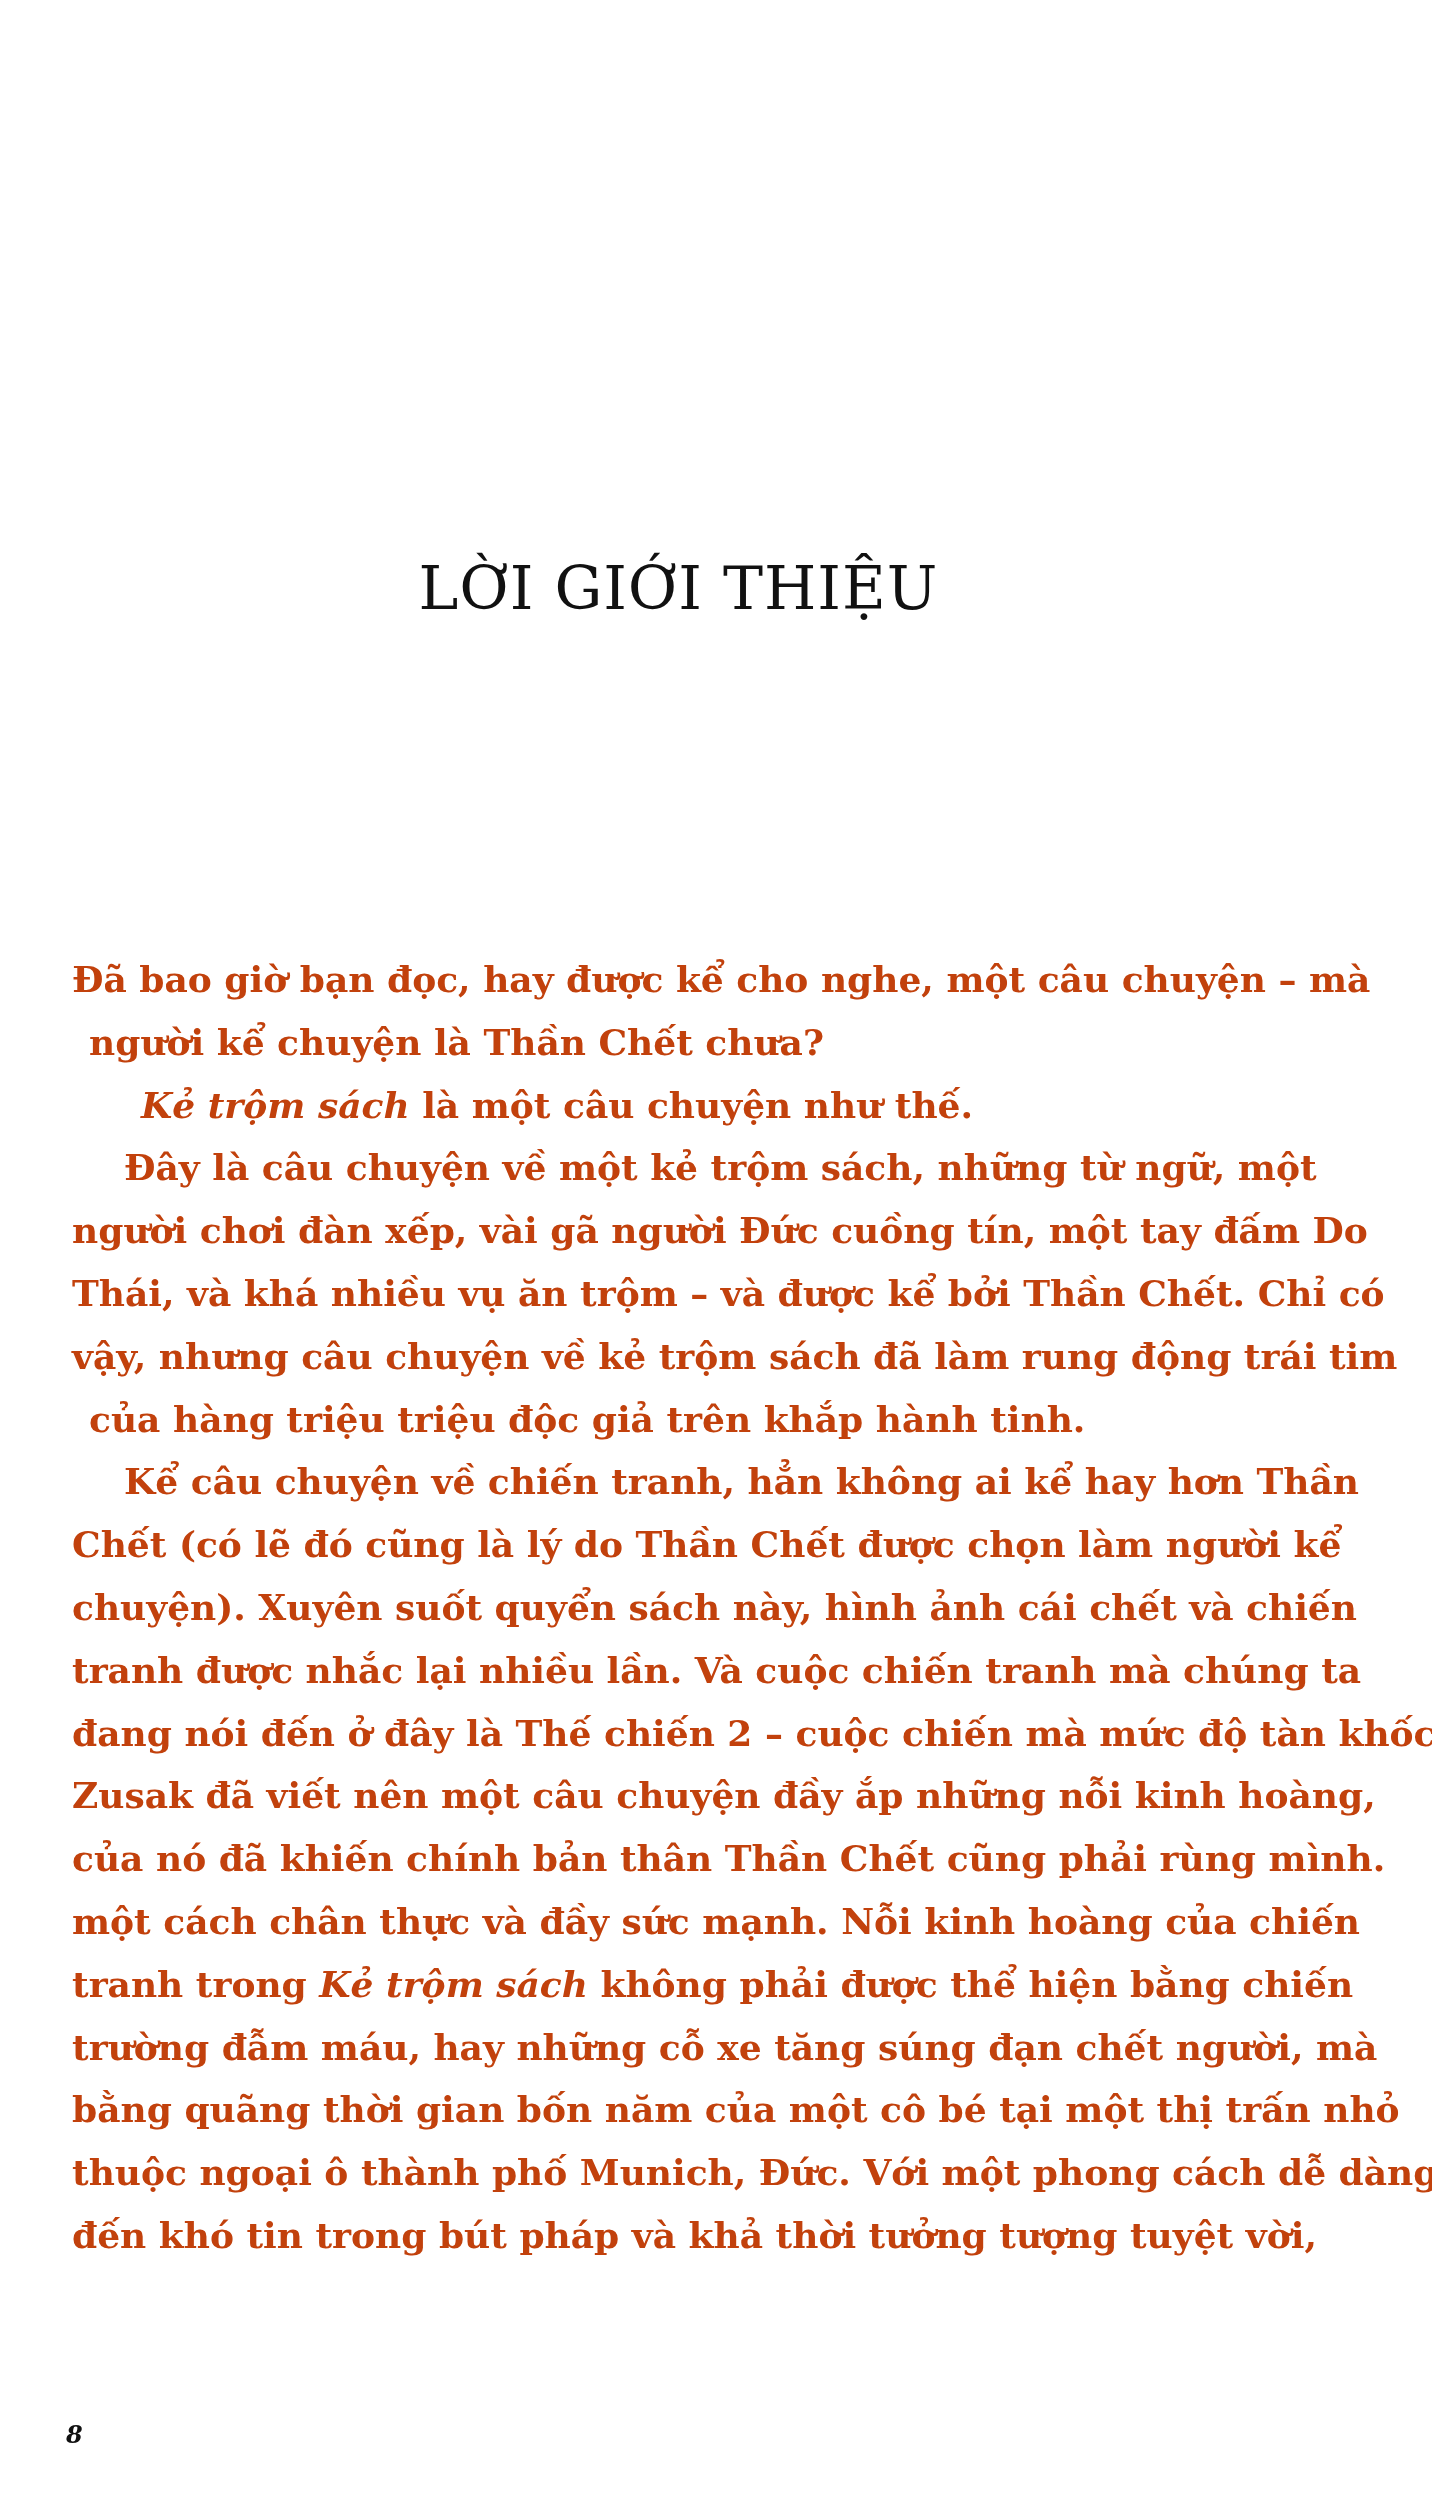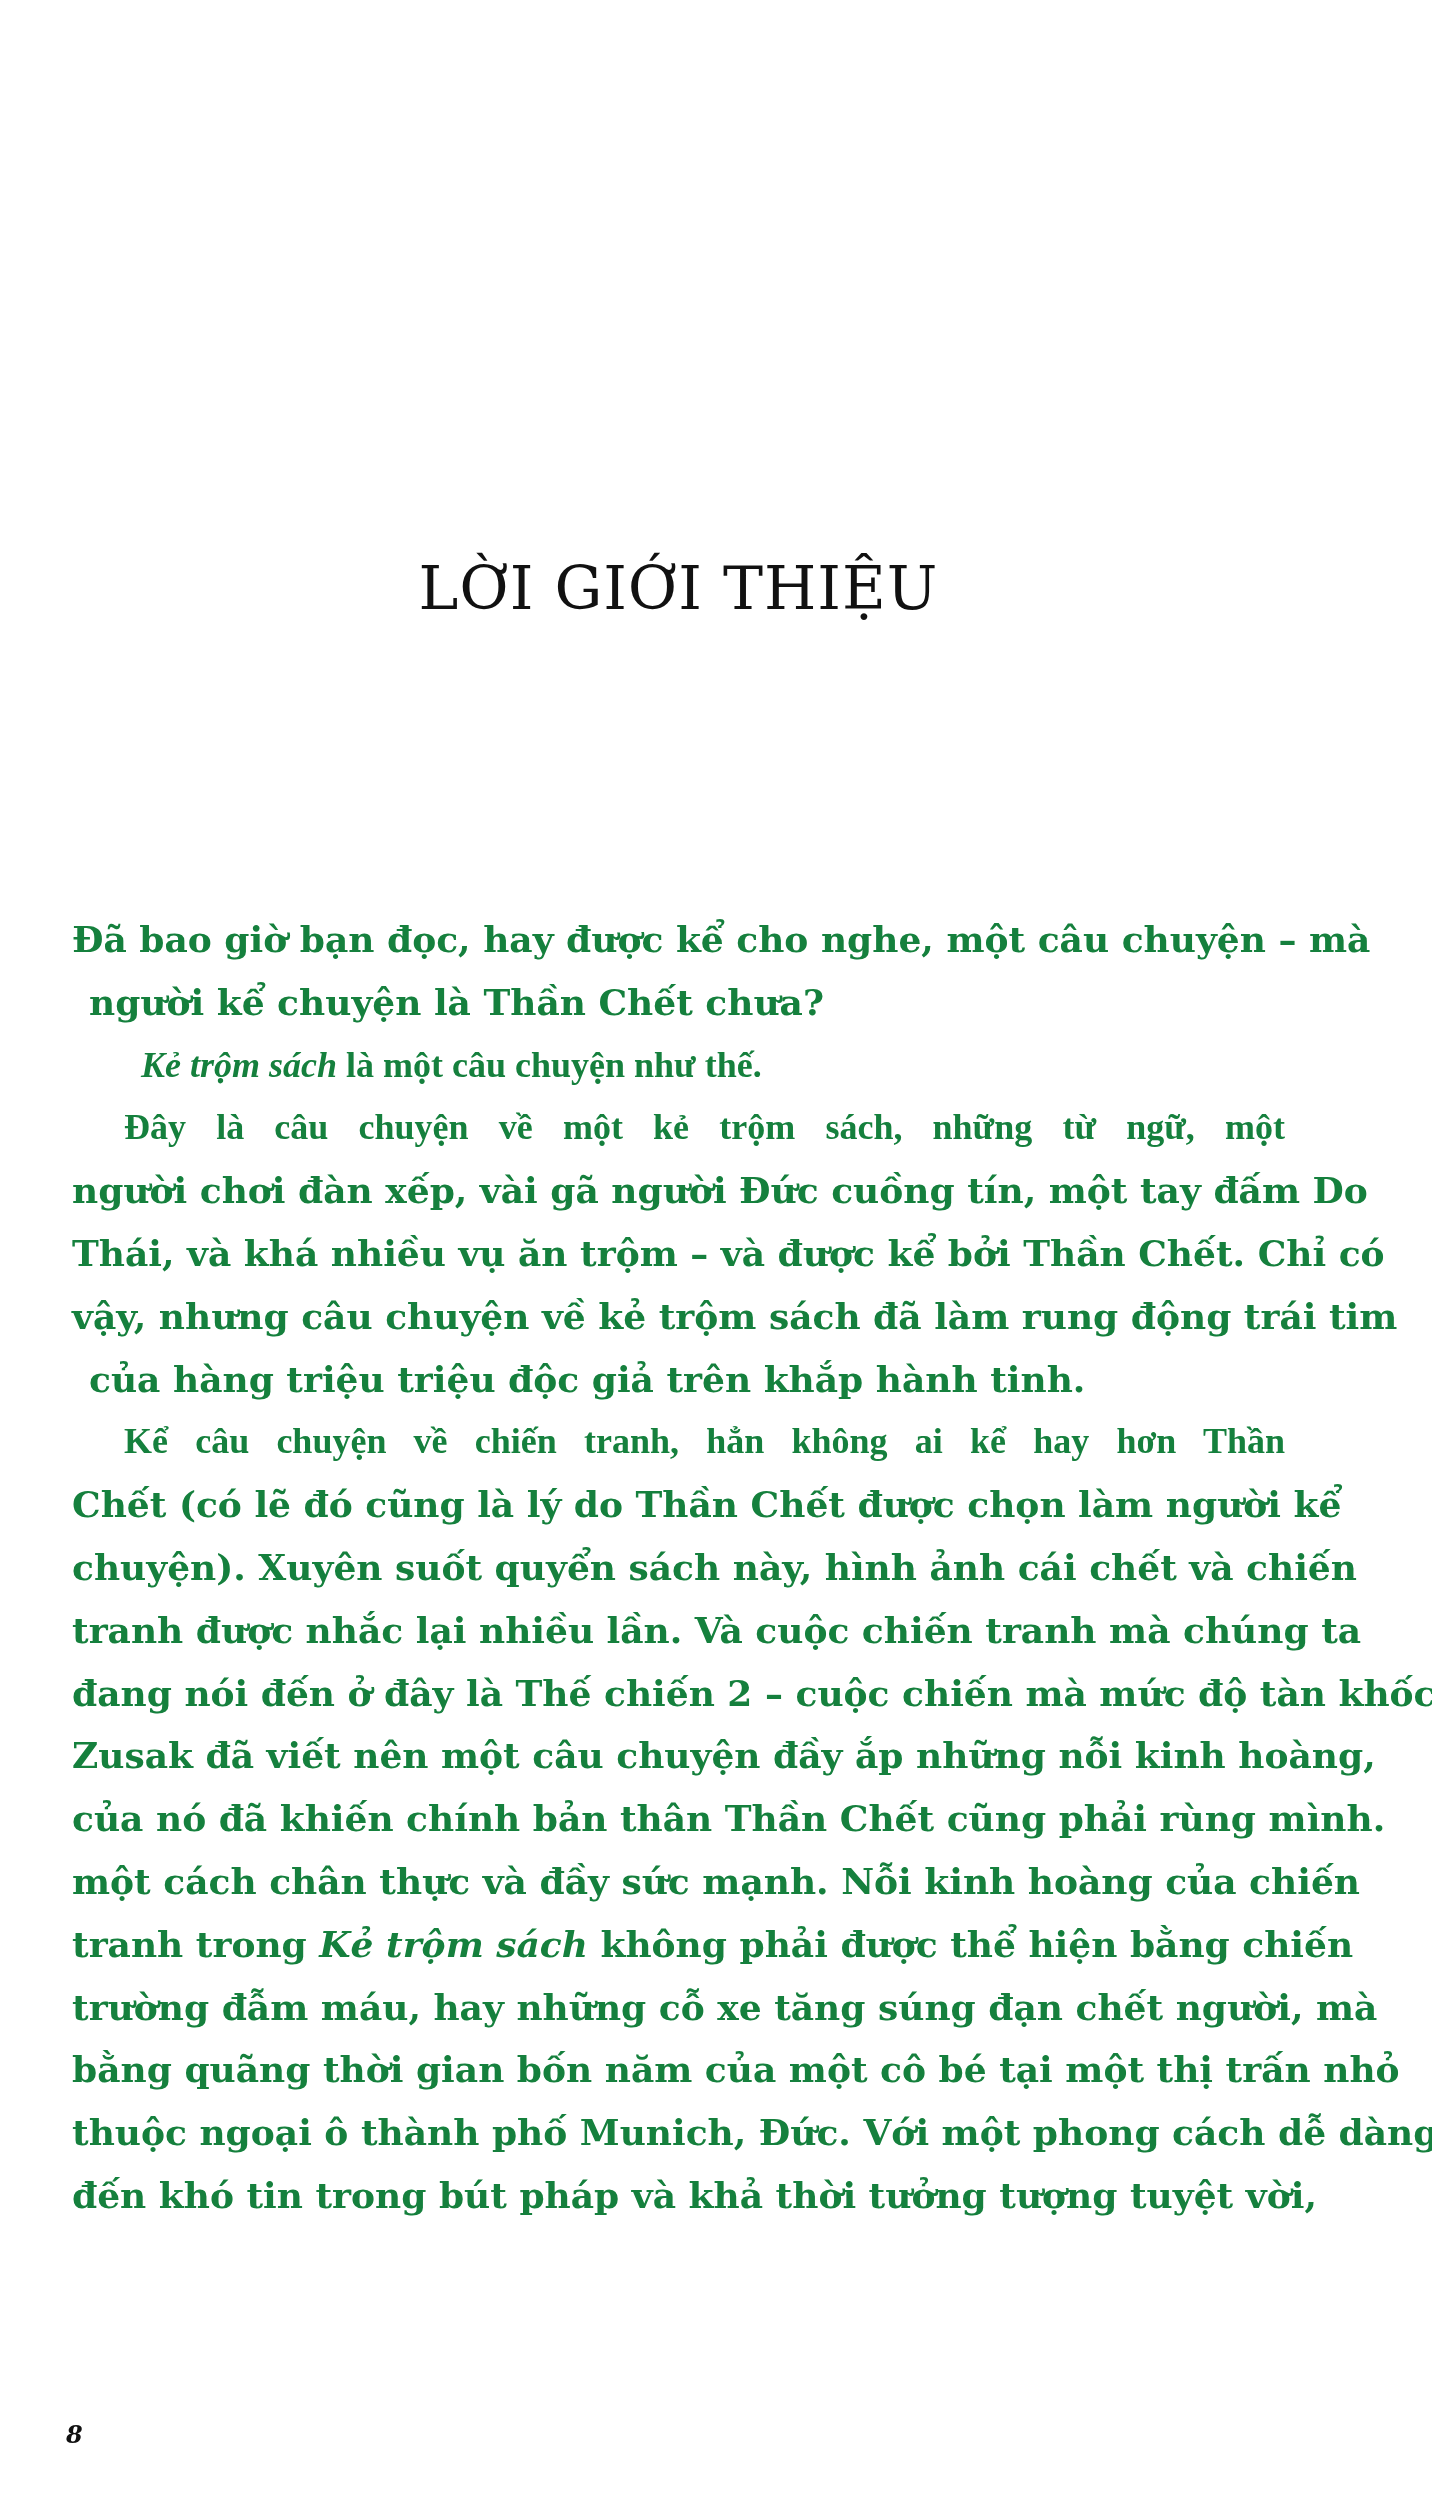--- a/index.html
+++ b/index.html
@@ -31,42 +31,41 @@
       font-weight: normal;
       font-size: 60px;
       line-height: 80px;
       letter-spacing: 1px;
       color: #111111;
       margin: 0;
     }
     .body-text {
       position: absolute;
       left: 72px;
-      top: 908px;
+      top: 948px;
       width: 1213px;
       font-family: "DejaVu Serif", "Liberation Serif", serif;
       font-weight: bold;
       font-size: 36px;
-      color: #15803d;
+      color: #c2410c;
     }
     .line {
       height: 62.8px;
       line-height: 62.8px;
       white-space: nowrap;
       text-align: justify;
       text-align-last: justify;
       overflow: visible;
     }
     .line.last {
       text-align-last: left;
       margin-left: 17px;
     }
     .line.indent {
       padding-left: 52px;
-      font-family: Liberation Serif, serif;
     }
     .line .it {
       font-style: italic;
     }
     .page-number {
       position: absolute;
       left: 66px;
       top: 2420px;
       font-family: "DejaVu Serif", "Liberation Serif", serif;
       font-style: italic;

